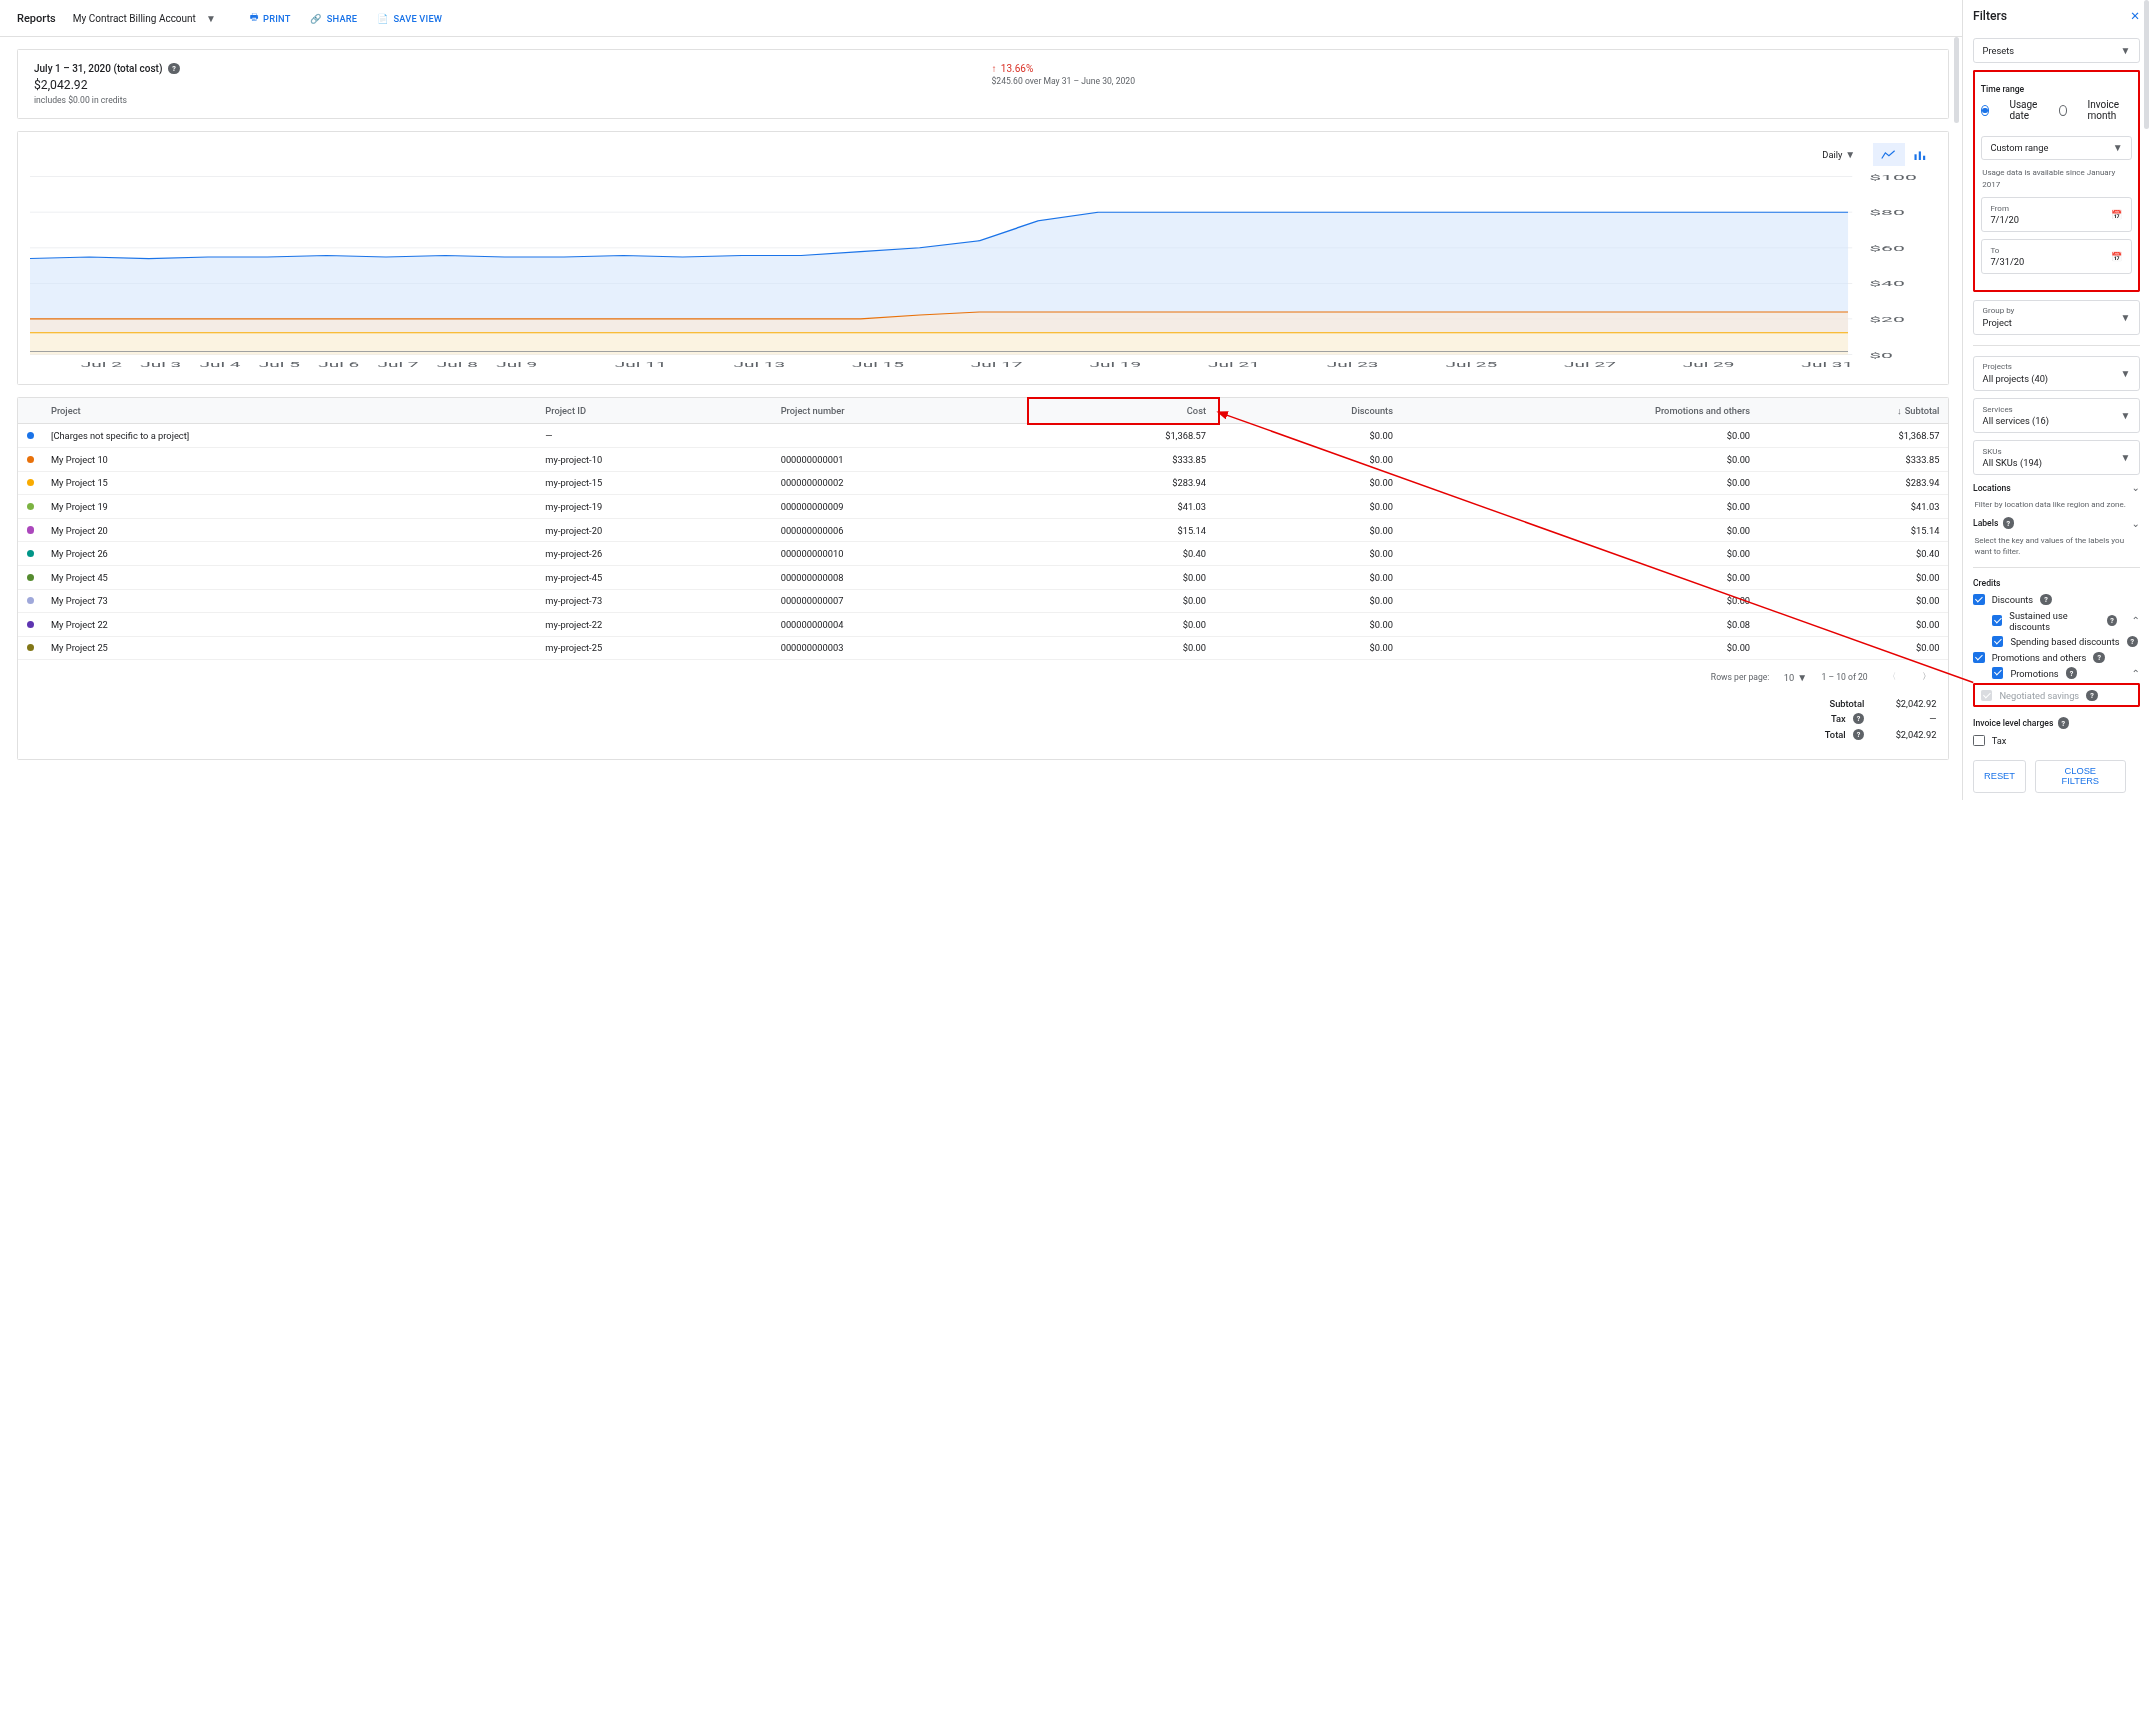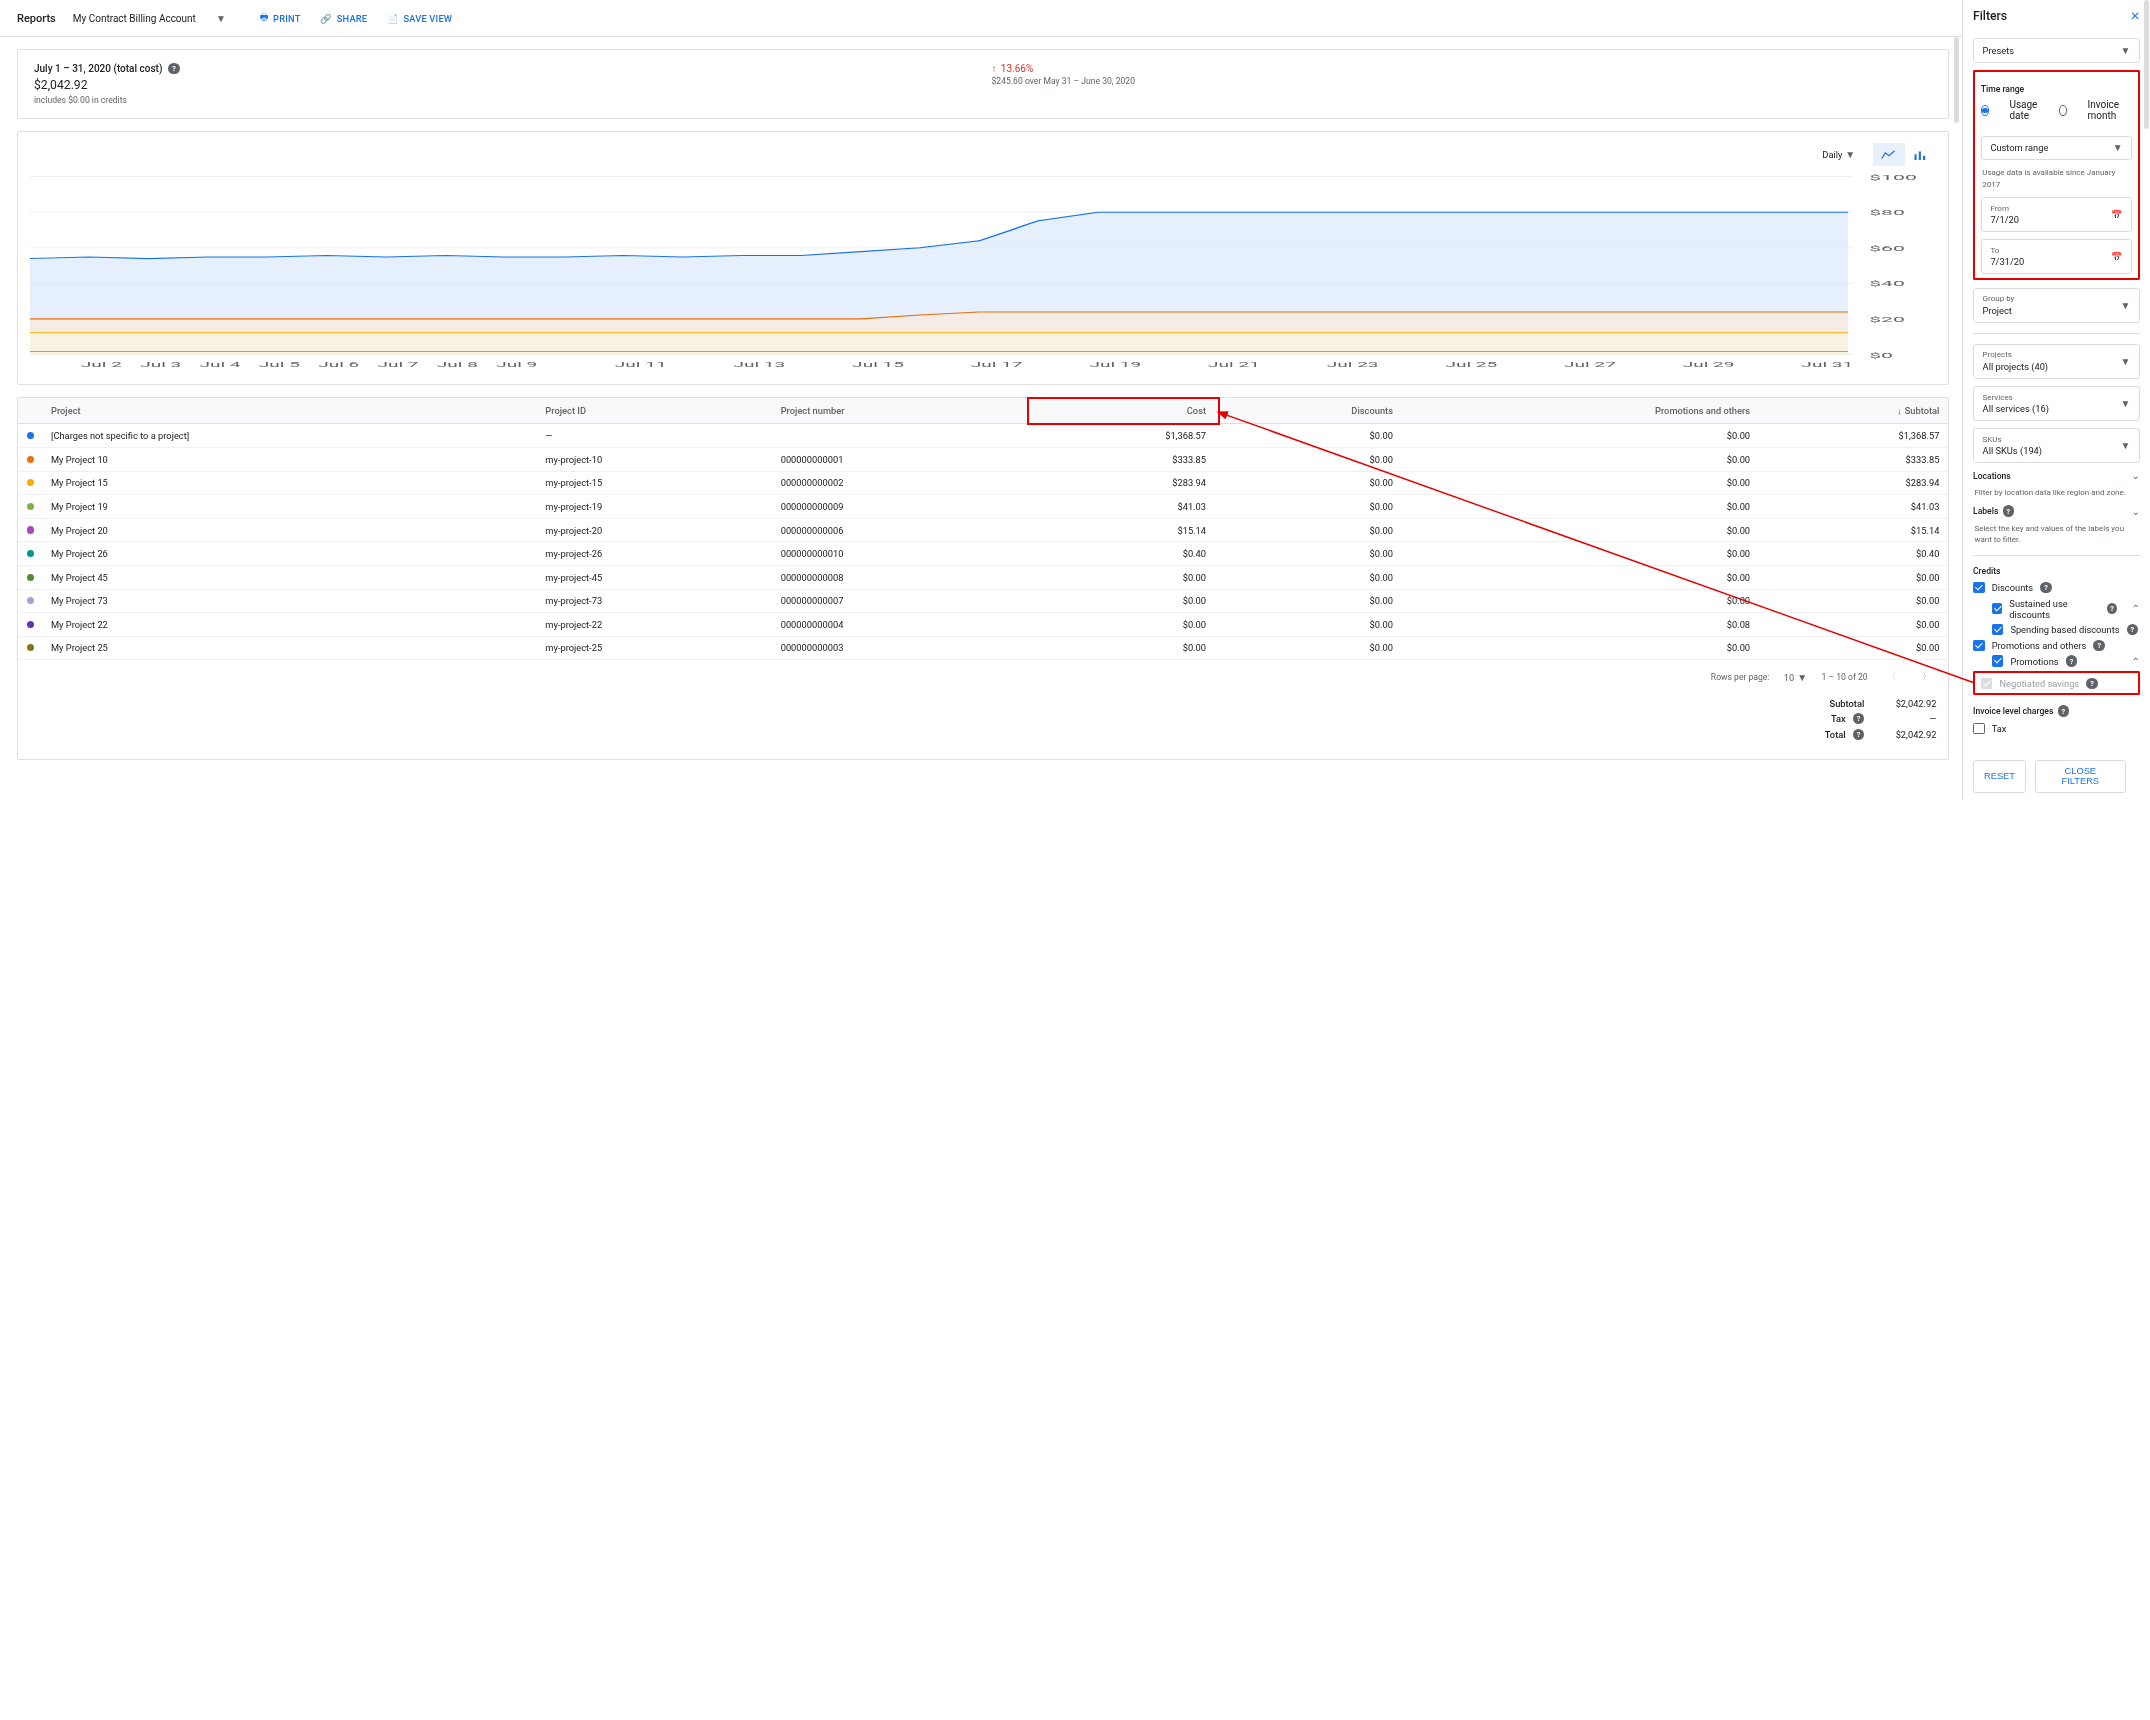--- a/index.html
+++ b/index.html
@@ -1,21 +1,21 @@
 <!DOCTYPE html>
 <html><head>
 <meta charset="utf-8">
 <style>
   * { box-sizing: border-box; margin: 0; padding: 0; }
   html, body { font-family: Roboto, Arial, sans-serif; font-size: 9.3px; color: #202124; background: #fff; height: 100%; }
   .root { display: flex; width: 100%; position: relative; }
   .main { flex: 1; border-right: 0.7px solid #e0e0e0; overflow-y: auto; }
   .topbar { display: flex; align-items: center; gap: 17px; padding: 10px 17px; border-bottom: 0.7px solid #e0e0e0; }
   .topbar-title { font-size: 11px; font-weight: 500; }
-  .acct { display: flex; align-items: center; gap: 20px; font-size: 10px; cursor: pointer; }
+  .acct { display: flex; align-items: center; gap: 10px; font-size: 10px; cursor: pointer; }
   .topbar-actions { display: flex; gap: 20px; margin-left: 17px; }
   .action-btn { display: flex; align-items: center; gap: 4.3px; color: #1a73e8; font-weight: 500; font-size: 9.3px; letter-spacing: 0.2px; cursor: pointer; }
   .content { padding: 11.5px 13px 29px 17px; position: relative; }
   .vscroll { position: absolute; top: 0; right: 2.9px; width: 5px; height: 86px; background: #dadce0; border-radius: 2.9px; }
   .card { background: #fff; border: 0.7px solid #e0e0e0; border-radius: 1.4px; margin-bottom: 11.5px; }
   .summary { display: flex; gap: 17px; padding: 13px 16px; }
   .summary-left { flex: 1; }
   .summary-right { flex: 1; }
   .sum-title { font-size: 10px; font-weight: 500; }
   .big-val { font-size: 12.2px; font-weight: 400; margin-top: 4.3px; }
@@ -388,21 +388,21 @@
         <span class="chevron">▼</span>
       </div>
       <div class="hint">Usage data is available since January 2017</div>
       <div class="field-box">
         <div class="fvals">
             <span class="flabel">From</span>
             <span>7/1/20</span>
           </div>
         <span>📅</span>
       </div>
-      <div class="field-box" style="margin-bottom:0;">
+      <div class="field-box" style="margin-bottom:12px;">
         <div class="fvals">
             <span class="flabel">To</span>
             <span>7/31/20</span>
           </div>
         <span>📅</span>
       </div>
     </div>
 
     <div class="field-box">
       <div class="fvals">

